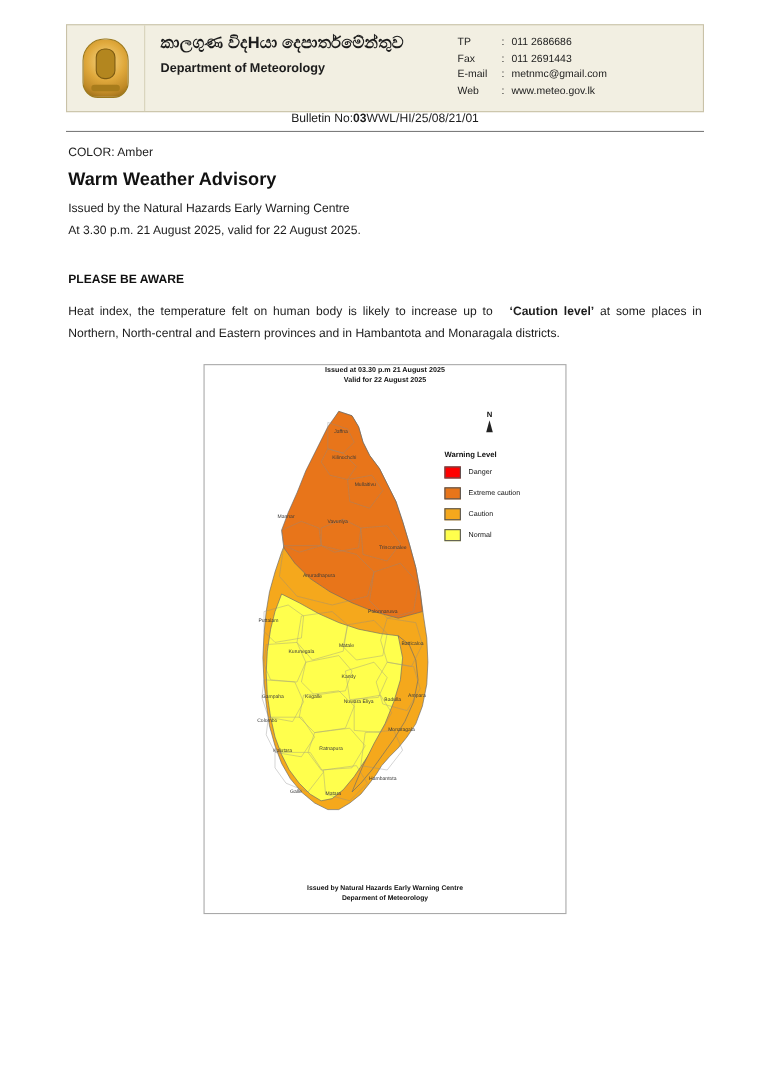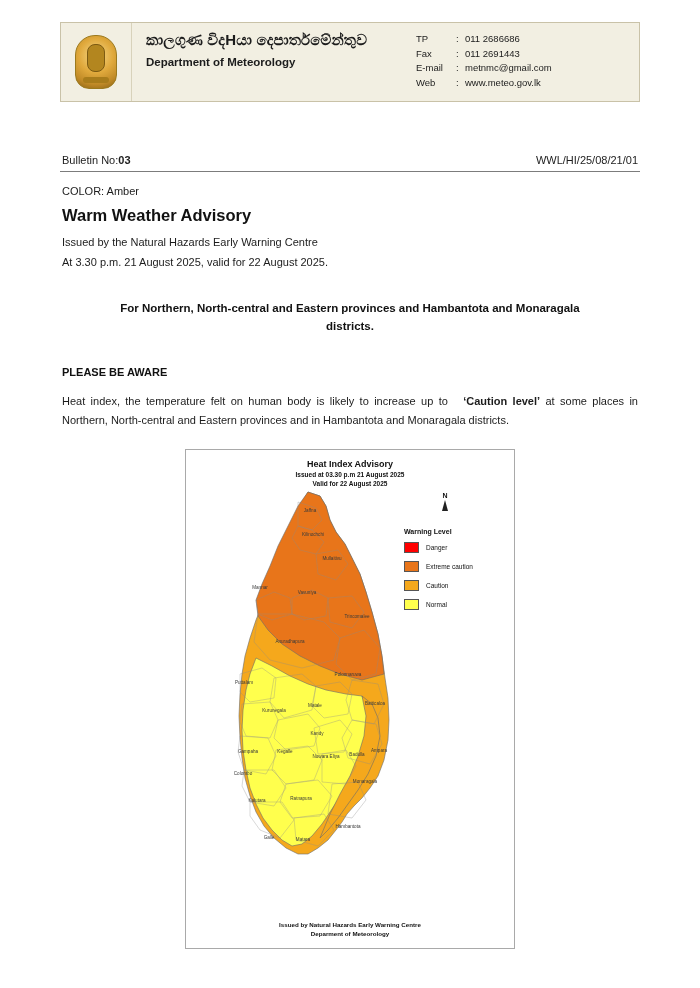--- a/index.html
+++ b/index.html
@@ -110,27 +110,26 @@
   .contact-label {
     width: 40px;
   }
   .contact-sep {
     width: 9px;
   }
 
   
   .bulletin-bar {
     display: flex;
-    justify-content: space-between;
+    justify-content: center;
     align-items: center;
     border-bottom: 1px solid #7c7c7c;
-    padding: 12px 2px 5px 2px;
+    padding: 0 2px 5px 2px;
     font-size: 11px;
     color: #1c1c1c;
-    margin-top: 40px;
   }
   .bulletin-bar b { font-weight: bold; }
 
   
   .body-block { padding: 0 2px; }
   .color-line {
     font-size: 11px;
     color: #1c1c1c;
     margin-top: 13px;
   }
@@ -307,31 +306,29 @@
       </div>
       <div>WWL/HI/25/08/21/01</div>
     </div>
 
     <div class="body-block">
       <div class="color-line">COLOR: Amber</div>
       <div class="title">Warm Weather Advisory</div>
       <div class="subline">Issued by the Natural Hazards Early Warning Centre</div>
       <div class="subline" style="margin-top:3px;">At 3.30 p.m. 21 August 2025, valid for 22 August 2025.</div>
 
-      <div class="for-line">For Northern, North-central and Eastern provinces and Hambantota and Monaragala districts.</div>
 
       <div class="aware">PLEASE BE AWARE</div>
 
       <div class="para">
         <span>Heat index, the temperature felt on human body is likely to increase up to </span><b>‘Caution level’</b><span> at some places in Northern, North-central and Eastern provinces and in Hambantota and Monaragala districts.</span>
       </div>
     </div>
 
     <div class="figure">
-      <div class="fig-title">Heat Index Advisory</div>
       <div class="fig-sub">Issued at 03.30 p.m 21 August 2025</div>
       <div class="fig-sub">Valid for 22 August 2025</div>
 
       <div class="north">
         <div class="n-letter">N</div>
         <div class="n-arrow"></div>
       </div>
 
       <div class="legend">
         <div class="legend-title">Warning Level</div>

